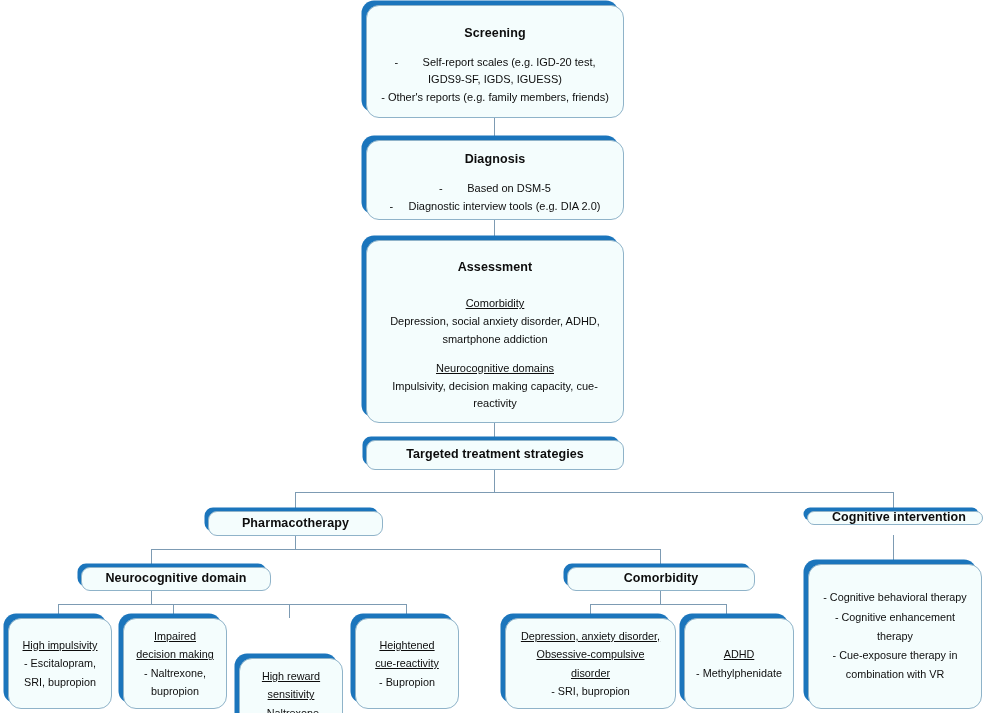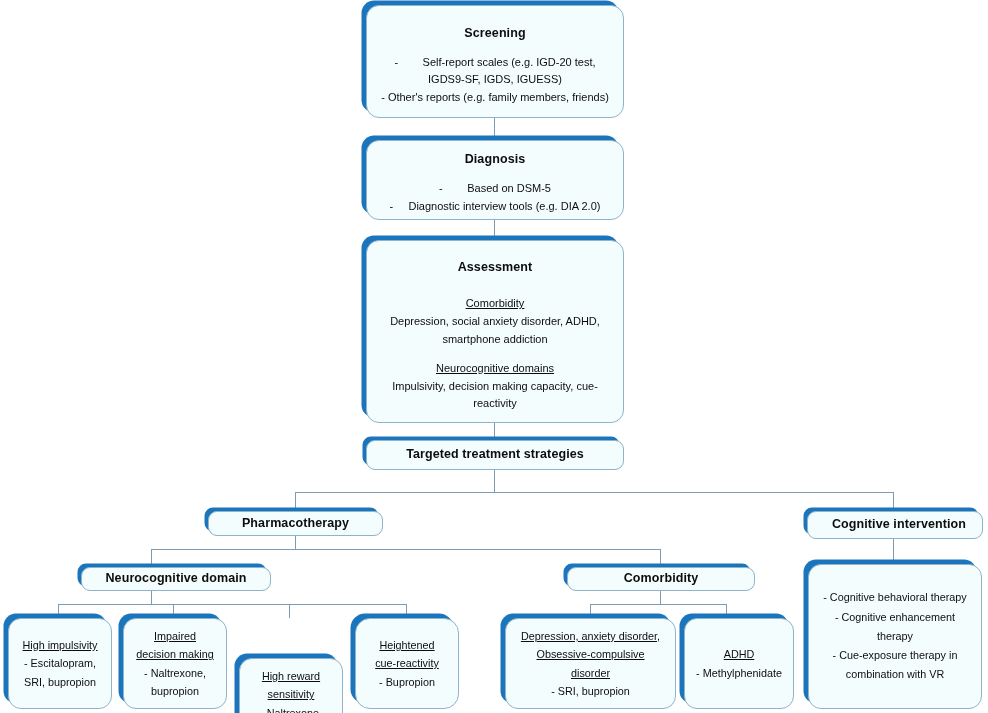--- a/index.html
+++ b/index.html
@@ -140,21 +140,21 @@
   </div>
 
   <div class="node bar" style="left:366px; top:440px; width:258px; height:30px;">
     <div class="title">Targeted treatment strategies</div>
   </div>
 
   <div class="node bar" style="left:208px; top:511px; width:175px; height:25px;">
     <div class="title">Pharmacotherapy</div>
   </div>
 
-  <div class="node bar" style="left:807px; top:511px; width:176px; height:28px;padding-left:8px;">
+  <div class="node bar" style="left:807px; top:511px; width:176px; height:14px;padding-left:8px;">
     <div class="title">Cognitive intervention</div>
   </div>
 
   <div class="node thick" style="left:808px; top:564px; width:174px; height:145px;">
     <div class="body" style="font-size:10.8px; line-height:1.78;">
       <span class="ln">- Cognitive behavioral therapy</span>
       <span class="ln">- Cognitive enhancement</span>
       <span class="ln">therapy</span>
       <span class="ln">- Cue-exposure therapy in</span>
       <span class="ln">combination with VR</span>
@@ -188,21 +188,21 @@
 
   <div class="node thick leaf" style="left:239px; top:618px; width:104px; height:91px;margin-top:40px;">
     <div class="body">
       <span class="ln u">High reward</span>
       <span class="ln u">sensitivity</span>
       <span class="ln">- Naltrexone,</span>
       <span class="ln">bupropion</span>
     </div>
   </div>
 
-  <div class="node thick leaf" style="left:355px; top:618px; width:104px; height:91px;border-radius:15px;">
+  <div class="node thick leaf" style="left:355px; top:618px; width:104px; height:91px;">
     <div class="body">
       <span class="ln u">Heightened</span>
       <span class="ln u">cue-reactivity</span>
       <span class="ln">- Bupropion</span>
     </div>
   </div>
 
   <div class="node thick leaf" style="left:505px; top:618px; width:171px; height:91px;">
     <div class="body">
       <span class="ln u">Depression, anxiety disorder,</span>

